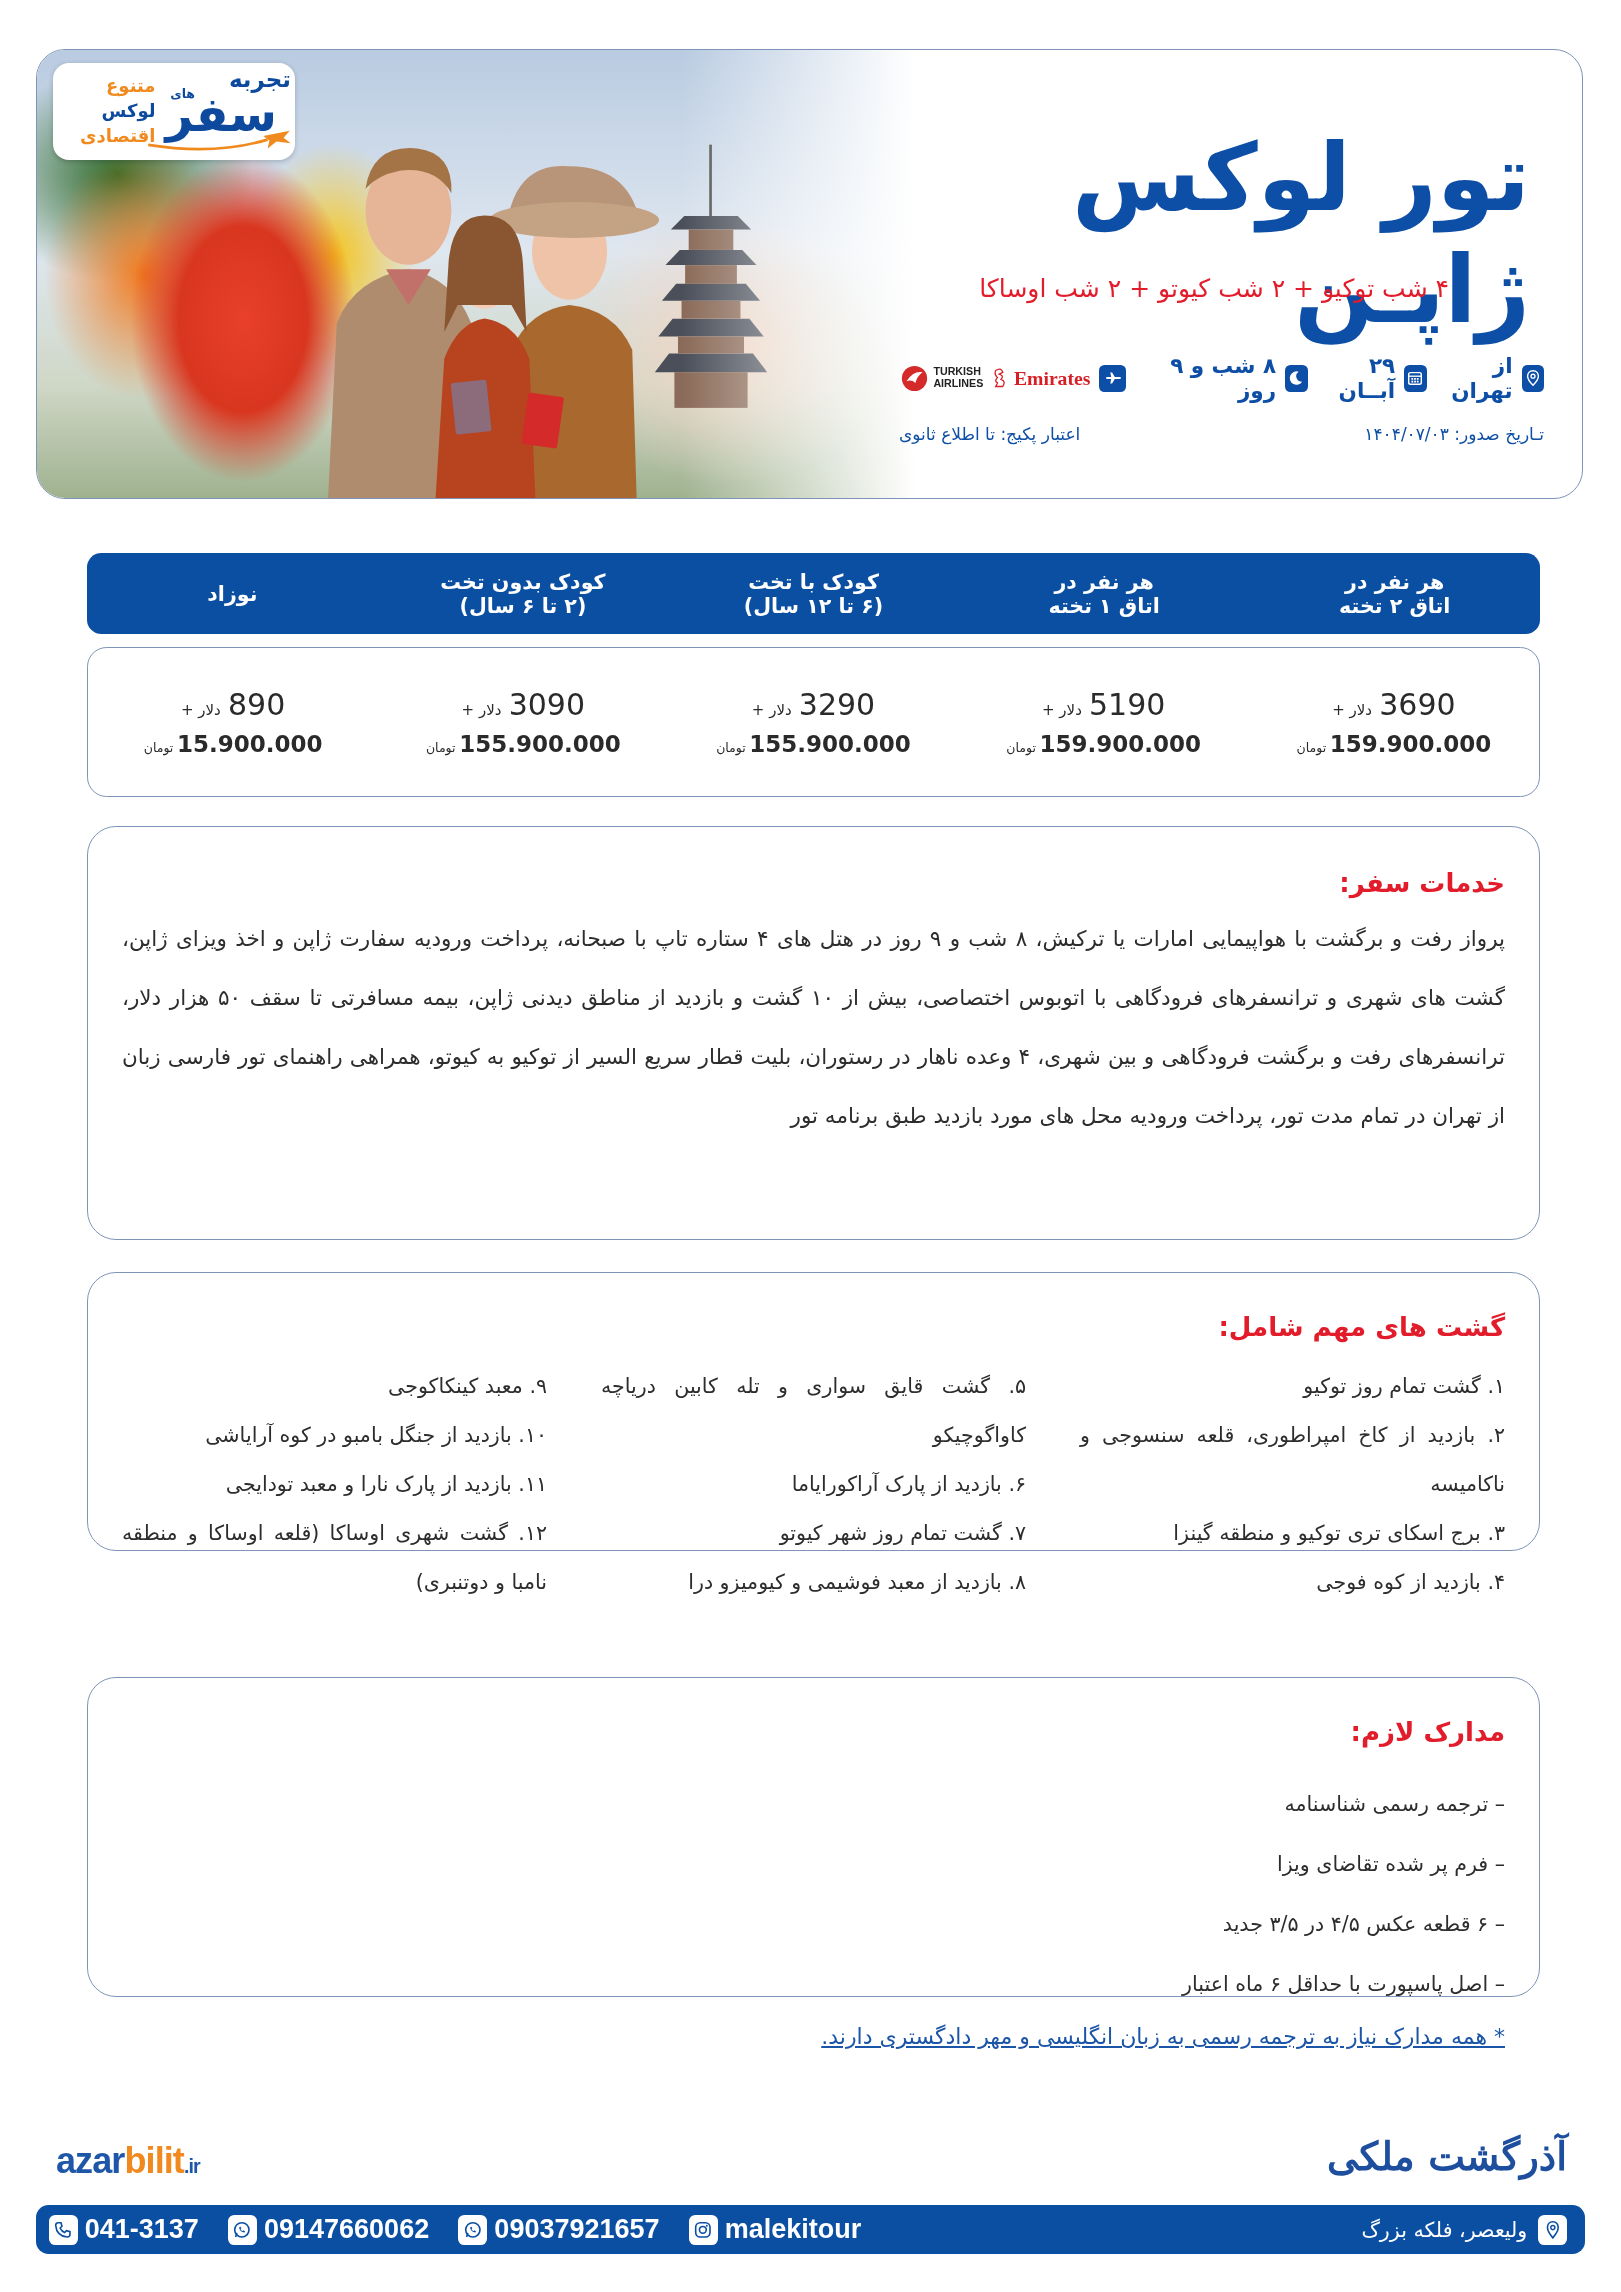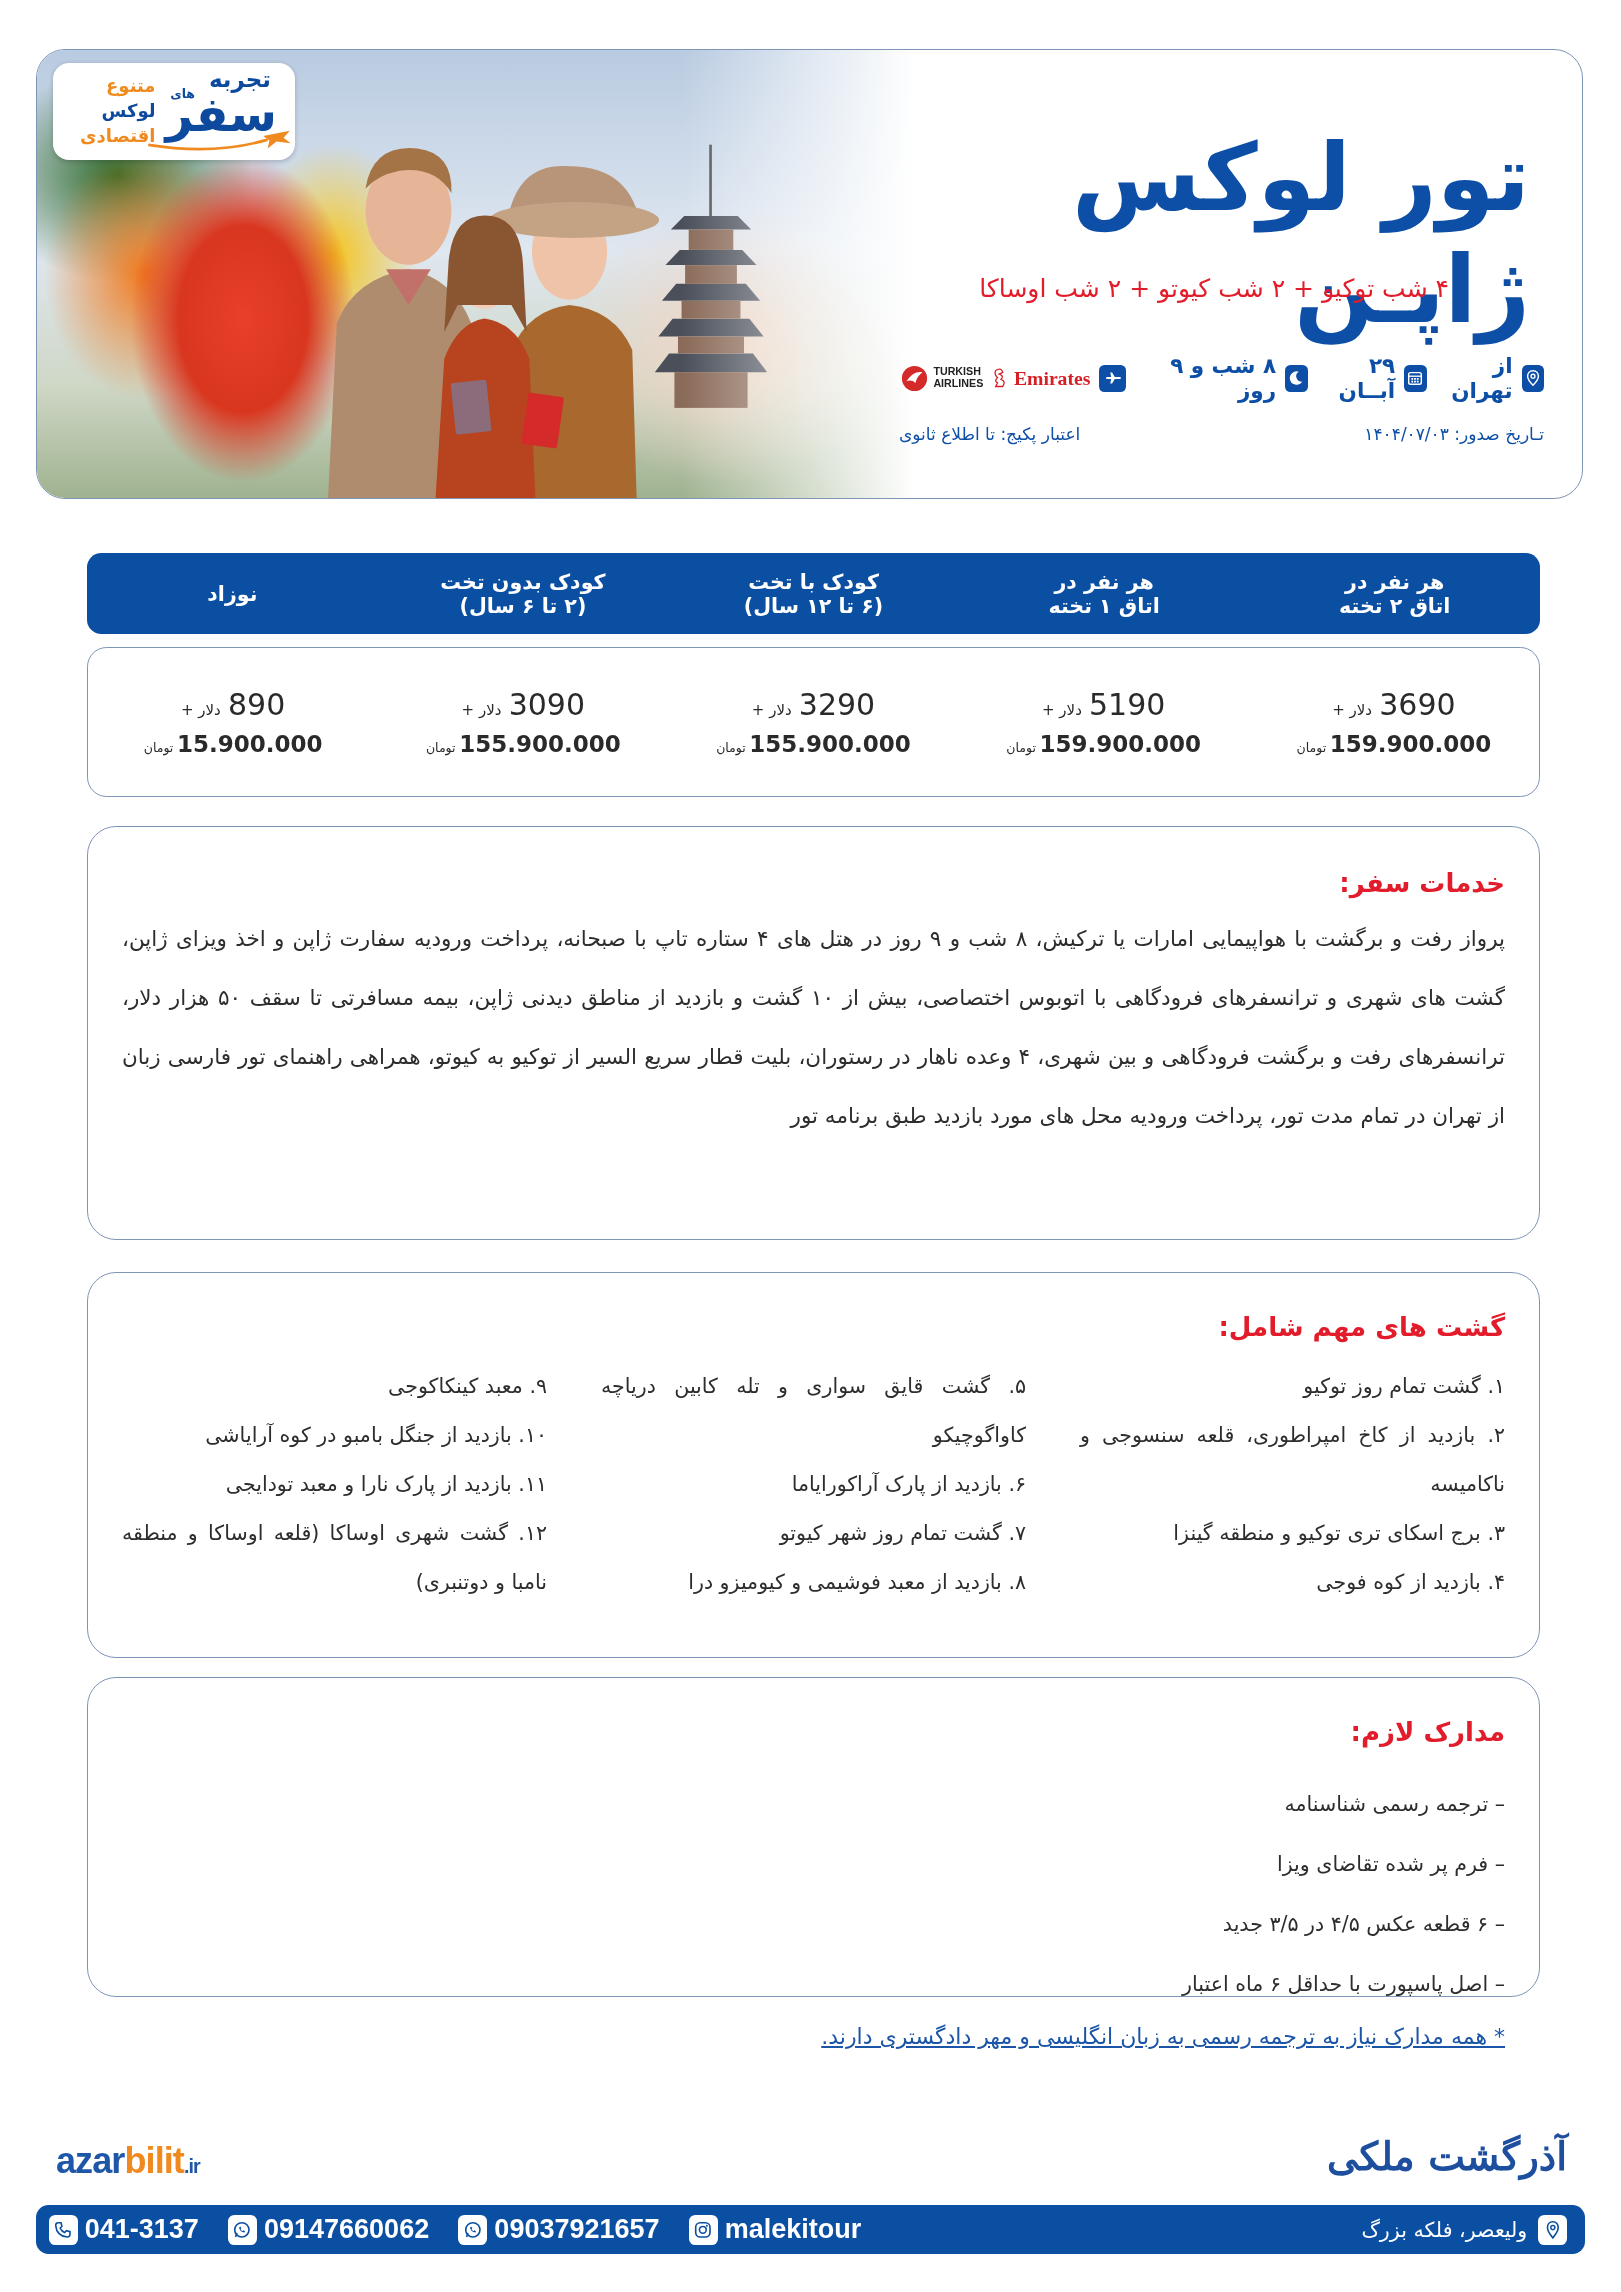--- a/index.html
+++ b/index.html
@@ -27,21 +27,21 @@
   }
   .pagoda { position: absolute; left: 616px; top: 94px; width: 116px; height: 269px; }
   .family { position: absolute; left: 264px; top: 76px; width: 376px; height: 376px; }
 
   .badge-logo {
     position: absolute; left: 16px; top: 12.5px; width: 242px; height: 97px;
     background: #ffffff; border-radius: 16px;
     box-shadow: 0 1.8px 5.4px rgba(0,0,0,0.2);
     direction: rtl; font-weight: bold;
   }
-  .badge-logo .b-top { position: absolute; right: 24px; top: 3.6px; font-size: 23px; color: #0d4a9e; }
+  .badge-logo .b-top { position: absolute; right: 4px; top: 3.6px; font-size: 23px; color: #0d4a9e; }
   .badge-logo .b-big { position: absolute; right: 18px; top: 27px; font-size: 48px; color: #0d4a9e; line-height: 1; }
   .badge-logo .b-hay { position: absolute; right: 100px; top: 23px; font-size: 12.5px; color: #0d4a9e; }
   .badge-logo .b-col { position: absolute; left: 12.5px; top: 10.7px; font-size: 18px; color: #f08a1e; line-height: 25px; text-align: right; width: 90px; }
   .badge-logo .b-col .b-mid { color: #0d4a9e; }
   .badge-logo .b-plane { position: absolute; right: 0; bottom: 7.2px; width: 152px; height: 23px; }
 
   .hero-info { position: absolute; right: 0; top: 0; width: 681px; height: 100%; direction: rtl; }
   .hero-title {
     position: absolute; right: 52px; top: 73px; font-size: 93px; font-weight: bold;
     color: #0d4ea6; letter-spacing: 1.8px; line-height: 1.2;
@@ -92,21 +92,21 @@
   
   .section {
     position: absolute; left: 87px; width: 1453px; border: 1.8px solid #7f95b8; border-radius: 29px;
     direction: rtl; background: #fff;
   }
   .section-title { font-size: 26px; font-weight: bold; color: #e21c2a; }
   .services { top: 826px; height: 414px; padding: 41px 34px 0 34px; }
   .services .section-title { margin-bottom: 10.7px; }
   .services p { font-size: 21.5px; line-height: 59px; text-align: justify; color: #2d2d2d; }
 
-  .tours { top: 1272px; height: 386px; padding: 39px 34px 17px 34px; }
+  .tours { top: 1272px; height: 279px; padding: 39px 34px 17px 34px; }
   .tours .section-title { margin-bottom: 19.7px; }
   .tour-cols { display: flex; gap: 54px; }
   .tour-col { flex: 1; }
   .tour-col .item { font-size: 20.6px; line-height: 49px; color: #2d2d2d; text-align: justify; }
 
   .docs { top: 1677px; height: 320px; padding: 39px 34px 0 34px; }
   .docs .section-title { margin-bottom: 27px; }
   .doc-cols { display: flex; gap: 54px; }
   .doc-col { width: 681px; }
   .doc-col .item { font-size: 20.6px; line-height: 60px; color: #2d2d2d; }

